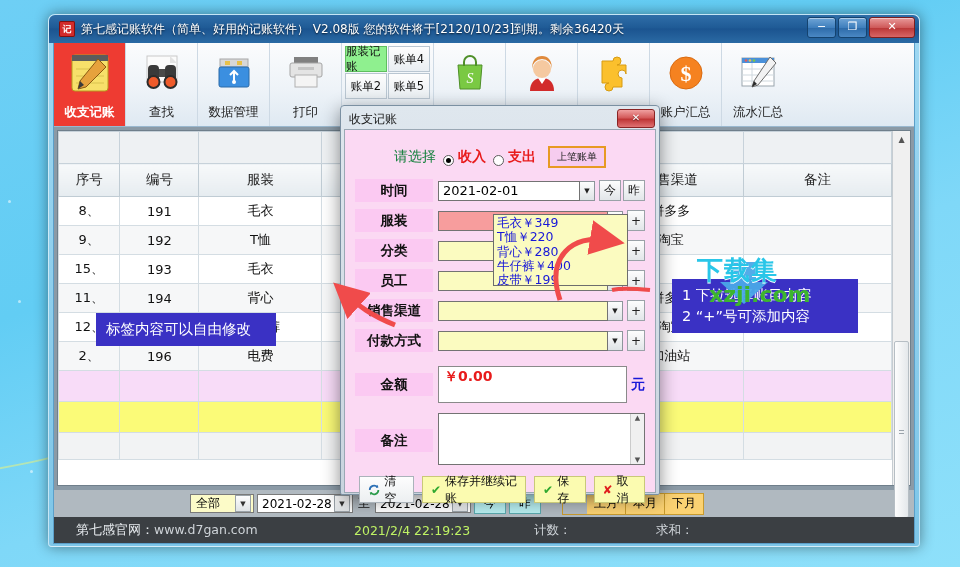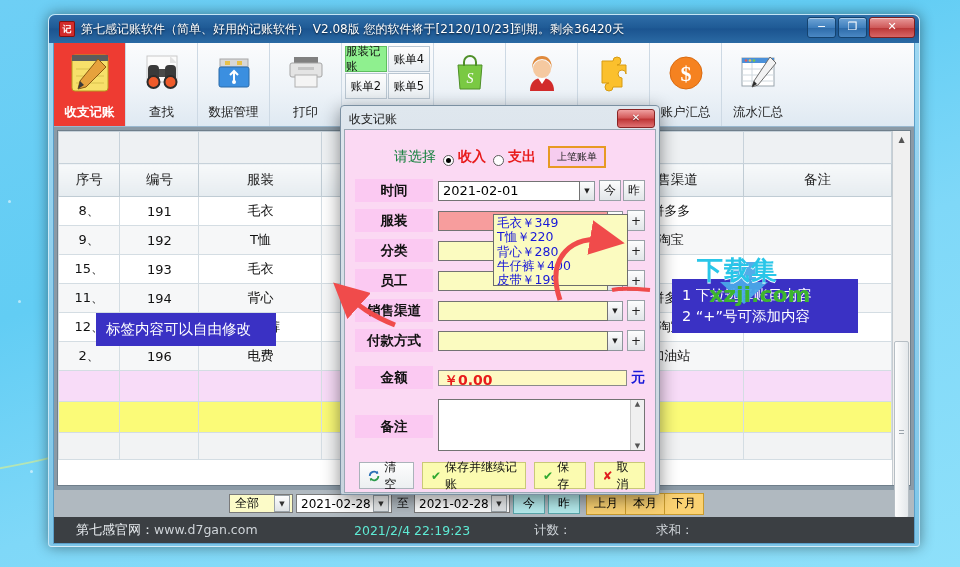--- a/index.html
+++ b/index.html
@@ -129,31 +129,31 @@
   }
   .sep{font-size:12px;color:#111;padding:0 2px;}
   .minibtn{
     height:19px;min-width:22px;padding:0 4px;font-size:12px;color:#000;
     background:#b7eef0;border:1px solid #5aa8ad;display:flex;align-items:center;justify-content:center;
   }
   .monthbtn{
     height:20px;min-width:30px;padding:0 4px;font-size:12px;color:#000;
     background:#fbd272;border:1px solid #c79a2e;display:flex;align-items:center;justify-content:center;
   }
-  .monthwrap{display:flex;border:1px solid #c79a2e;margin-left:3px;}
+  .monthwrap{display:flex;border:1px solid #c79a2e;margin-left:18px;padding-left:24px;}
   .monthwrap .monthbtn{border:none;border-right:1px solid #c79a2e;}
   .monthwrap .monthbtn:last-child{border-right:none;}
   
   .statusbar{
     height:26px;flex:none;background:#3b3f43;color:#cfd4d9;
     display:flex;align-items:center;font-size:12.5px;position:relative;
   }
   .statusbar .s1{margin-left:22px;}
   .statusbar .s1 b{font-weight:normal;font-size:13px;color:#e6eaee;}
-  .statusbar .s2{position:absolute;left:300px;color:#5eead4;}
+  .statusbar .s2{position:absolute;left:300px;color:#bef264;}
   .statusbar .s3{position:absolute;left:480px;}
   .statusbar .s4{position:absolute;left:602px;}
   
   .dialog{
     position:absolute;left:340px;top:105px;width:320px;height:390px;
     background:linear-gradient(180deg,#dfe7ee,#c8d4de);
     border:1px solid #7b90a2;border-radius:4px 4px 2px 2px;
     box-shadow:0 5px 18px rgba(0,0,0,.45);
     box-sizing:border-box;padding:3px;
   }
@@ -206,21 +206,21 @@
     font-size:12px;color:#222;display:flex;align-items:center;justify-content:center;
   }
   .dropdown{
     position:absolute;left:148px;top:84px;width:135px;height:72px;
     background:#fbfbc0;border:1px solid #6d6d6d;z-index:6;overflow:hidden;
     box-sizing:border-box;padding:1px 0 0 3px;
   }
   .dropdown div{font-size:12.5px;color:#1818d8;line-height:14.3px;white-space:nowrap;}
   .amtwrap{flex:1;display:flex;align-items:center;}
   .amt{
-    flex:1;height:16px;background:#fef9c3;border:1px solid #8a8a8a;box-sizing:border-box;
+    flex:1;height:37px;background:#ffffff;border:1px solid #8a8a8a;box-sizing:border-box;
     color:#e81b1b;font-size:14px;font-weight:bold;padding-left:5px;line-height:19px;
   }
   .yuan{font-size:14px;color:#1818d8;font-weight:bold;margin-left:4px;}
   .memo{
     flex:1;height:52px;background:#fff;border:1px solid #737373;box-sizing:border-box;
     display:flex;
   }
   .memo .mscroll{width:13px;background:#f0f0f0;border-left:1px solid #cbcbcb;
     display:flex;flex-direction:column;justify-content:space-between;align-items:center;
     font-size:7px;color:#555;}

